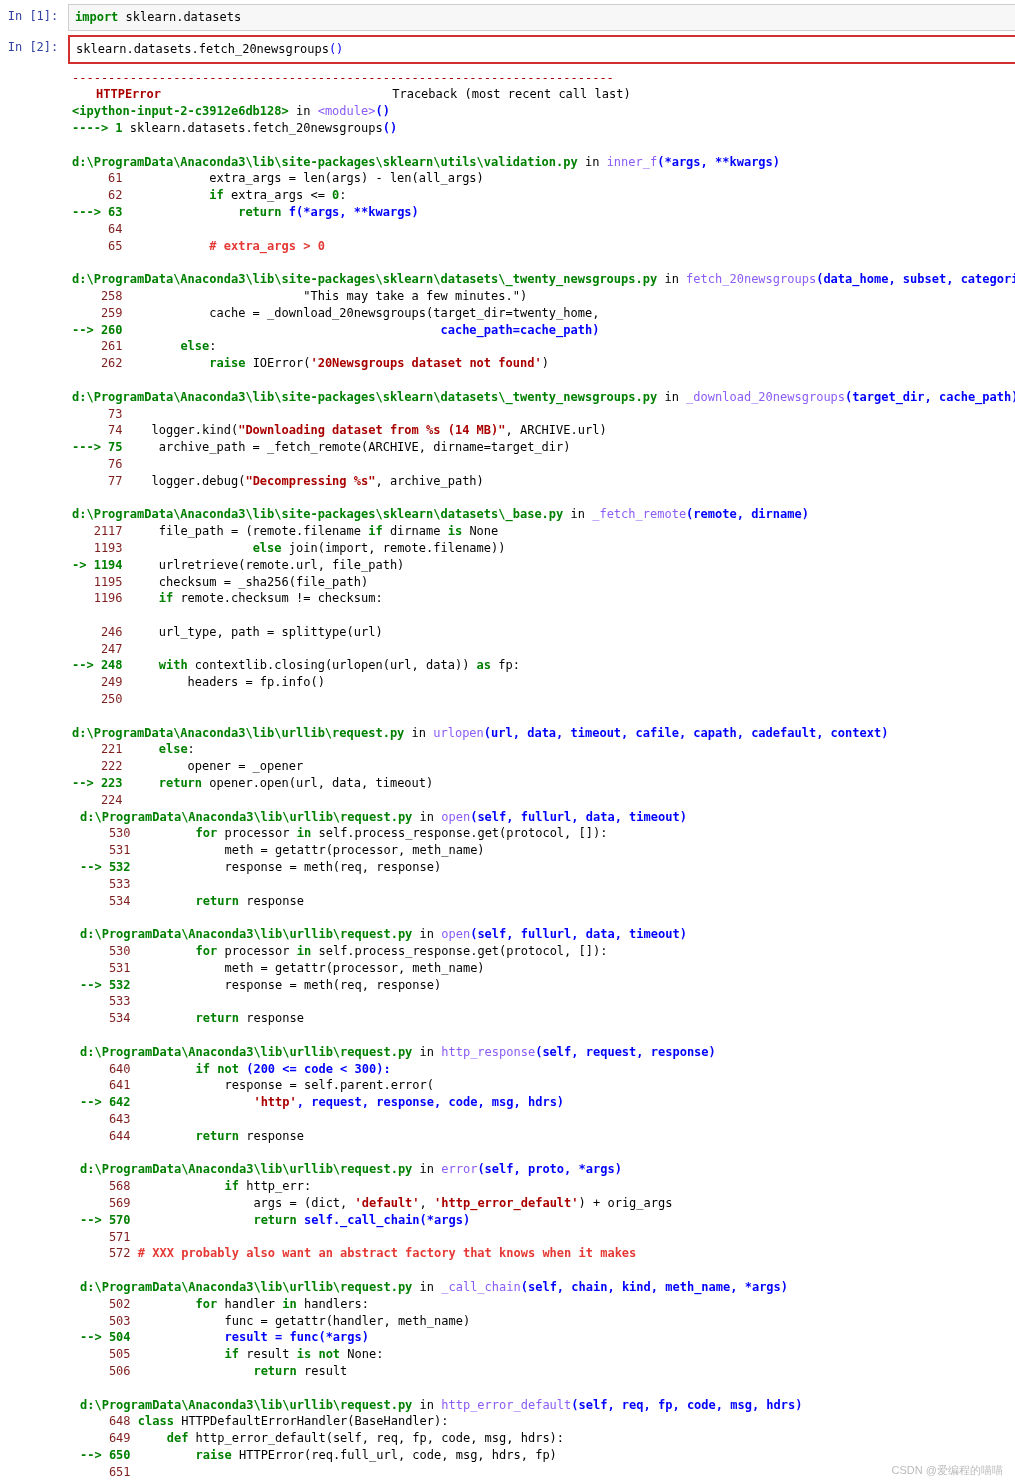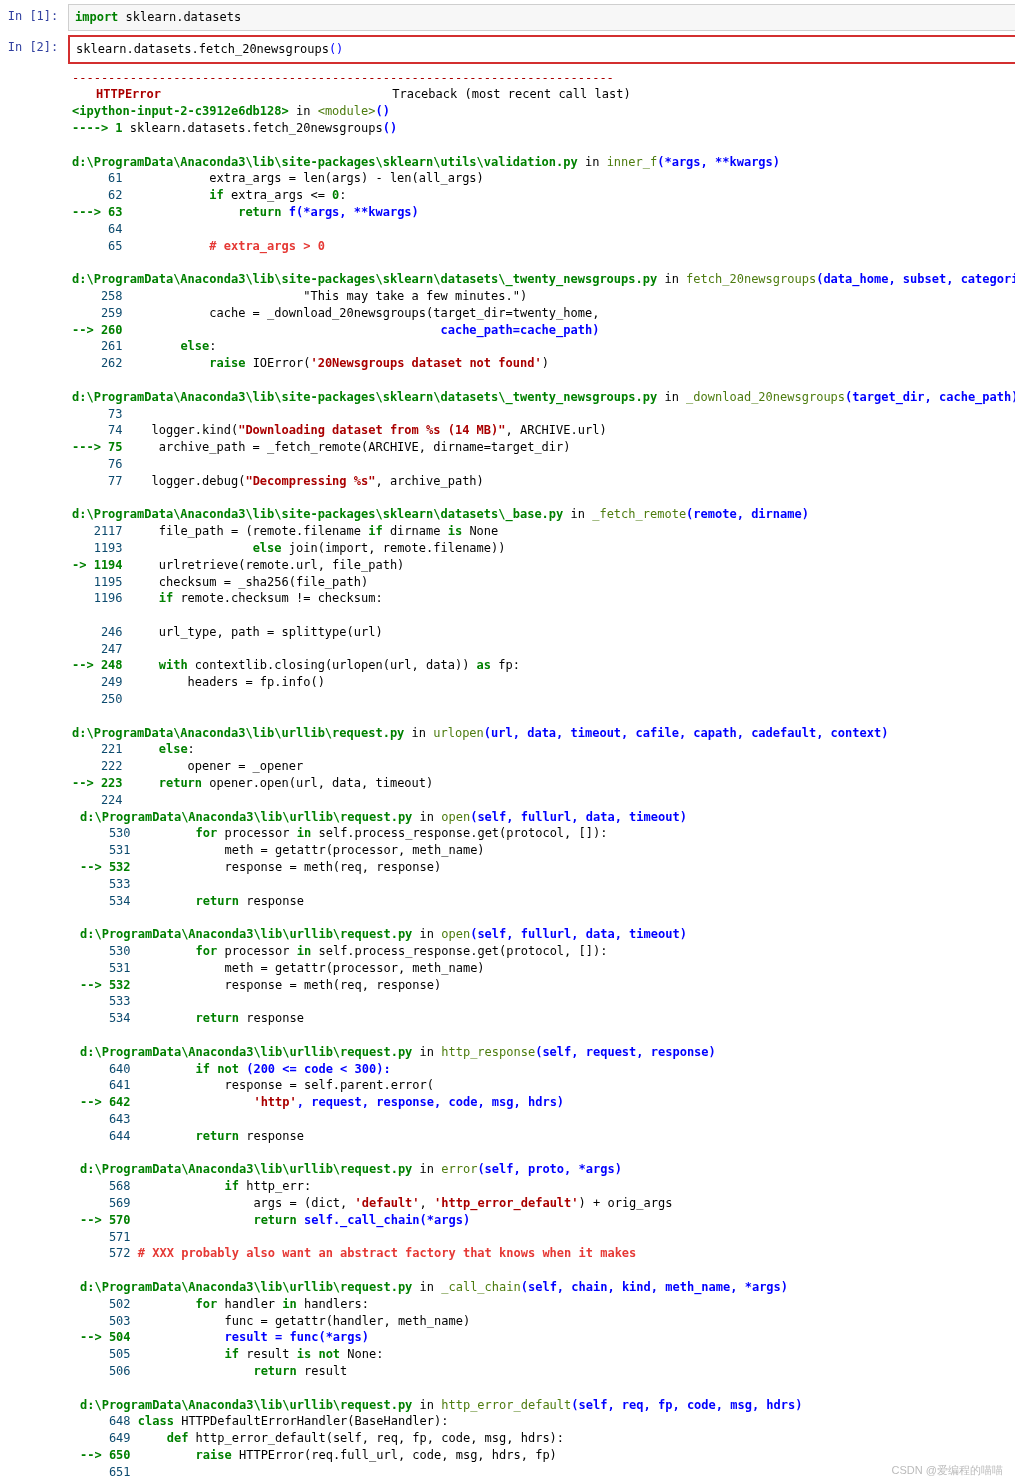--- a/index.html
+++ b/index.html
@@ -45,25 +45,25 @@
 .output .hr {
   color: #aa0000;
   letter-spacing: 0;
   overflow: hidden;
   white-space: nowrap;
   width: 540px;
 }
 .err-name { color: #aa0000; font-weight: bold; margin-left: 24px; }
 .tb-line { white-space: pre; }
 .path { color: #008000; font-weight: bold; }
-.func { color: #4d7c0f; }
+.func { color: #8b5cf6; }
 .sig { color: #0000ff; font-weight: bold; }
 .kwb { color: #008000; font-weight: bold; }
 .num { color: #008000; font-weight: bold; }
-.ln { color: #0c4a6e; }
+.ln { color: #7f1d1d; }
 .arrow { color: #008000; font-weight: bold; }
 .str { color: #aa0000; font-weight: bold; }
 .comment { color: #e53935; font-weight: bold; }
 .indent1 { margin-left: 8px; }
 .watermark {
   position: fixed;
   right: 12px;
   bottom: 6px;
   color: #bbb;
   font-family: Arial, sans-serif;

